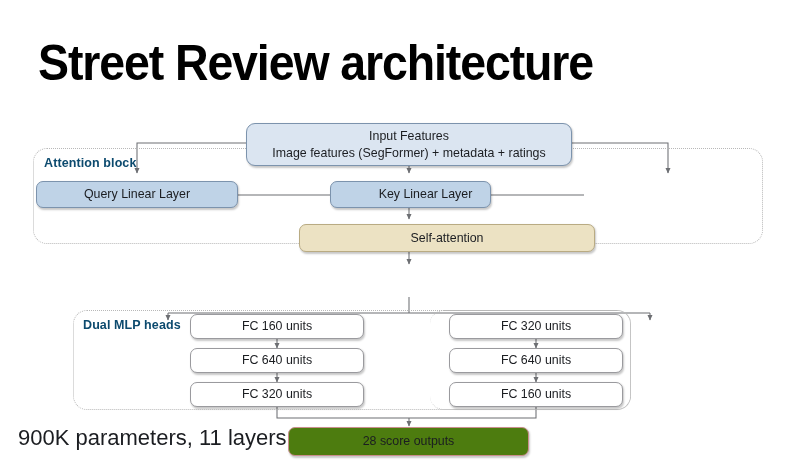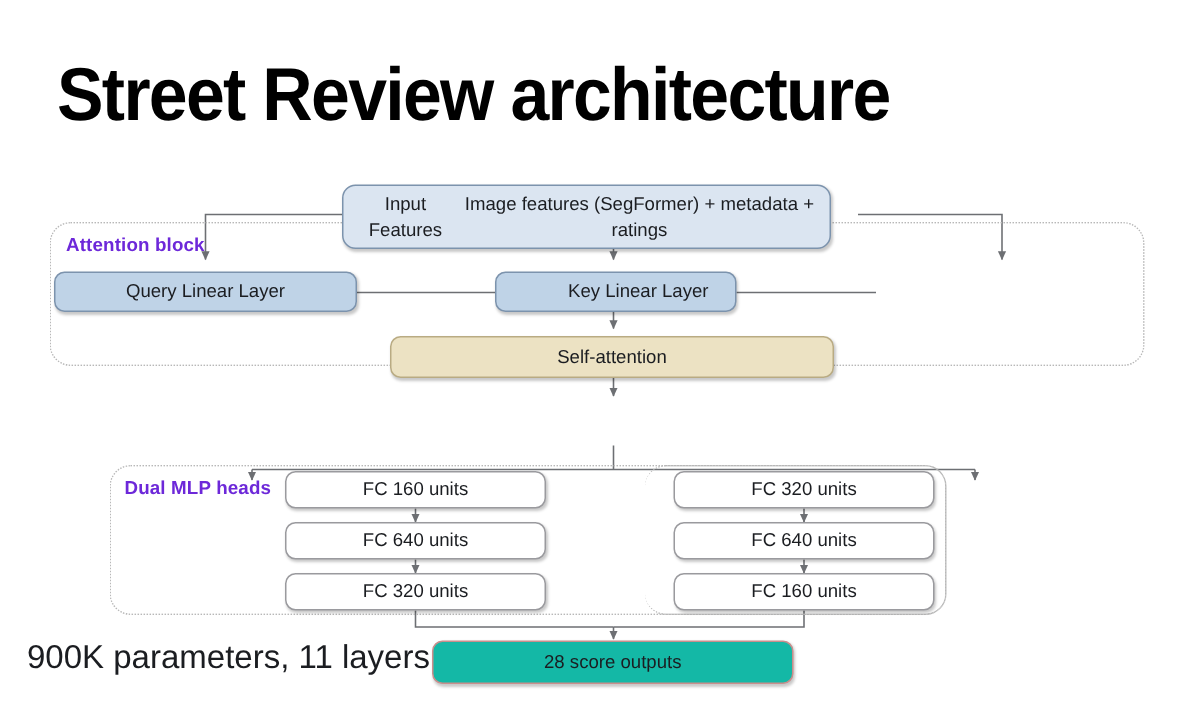--- a/index.html
+++ b/index.html
@@ -20,39 +20,39 @@
 
   
   svg.wires{position:absolute;left:0;top:0;width:800px;height:472px;}
 
   
   .group{
     position:absolute;border:1px dotted #b8b8b8;border-radius:14px;
     background:transparent;box-sizing:border-box;
   }
   .group-label{
-    position:absolute;font-size:12.5px;font-weight:bold;color:#6d28d9;
+    position:absolute;font-size:12.5px;font-weight:bold;color:#0c4a6e;
     white-space:nowrap;letter-spacing:.1px;
   }
 
   
   .node{
     position:absolute;box-sizing:border-box;
     display:flex;align-items:center;justify-content:center;
     text-align:center;border-radius:7px;
     font-size:12.4px;color:#1b1d21;line-height:1.30;
     box-shadow:1px 1.5px 2px rgba(0,0,0,.22);
     padding:0 6px;
   }
   .n-input{background:#dbe5f1;border:1px solid #7c93ad;border-radius:9px;}
   .n-qkv{background:#bfd3e7;border:1px solid #7c93ad;}
-  .n-attn{background:#ece2c3;border:1px solid #b9ab83;}
+  .n-attn{background:#ece2c3;border:1px solid #b9ab83;margin-left:39px;}
   .n-grey{background:#eaeaec;border:1px solid #9a9a9e;}
   .n-white{background:#ffffff;border:1px solid #9a9a9e;}
-  .n-pink{background:#14b8a6;border:1px solid #c98e8c;}
+  .n-pink{background:#4d7c0f;border:1px solid #c98e8c;}
 
   .caption{
     position:absolute;left:18px;top:425px;
     font-size:22px;color:#1b1d21;white-space:nowrap;
   }
   .ln2{display:block;}
 </style>
 </head>
 <body>
 
@@ -99,21 +99,21 @@
     </g>
   </svg>
 
   <div class="group" style="left:33px;top:148px;width:730px;height:96px;"></div>
   <div class="group-label" style="left:44px;top:156px;">Attention block</div>
 
   <div class="group" style="left:73px;top:310px;width:558px;height:100px;"></div>
   <div class="group" style="left:430px;top:310px;width:201px;height:100px;border-left:none;"></div>
   <div class="group-label" style="left:83px;top:318px;">Dual MLP heads</div>
 
-  <div class="node n-input" style="left:228px;top:123px;width:326px;height:43px;flex-direction:row;">
+  <div class="node n-input" style="left:246px;top:123px;width:326px;height:43px;flex-direction:column;">
     <span class="ln2">Input Features</span>
     <span class="ln2">Image features (SegFormer) + metadata + ratings</span>
   </div>
 
   <div class="node n-qkv" style="left:36px;top:181px;width:202px;height:27px;">Query Linear Layer</div>
 
   <div class="node n-qkv" style="left:330px;top:181px;width:161px;height:27px;padding-left:36px;">Key Linear Layer</div>
 
 
   <div class="node n-attn" style="left:260px;top:224px;width:296px;height:28px;">Self-attention</div>

